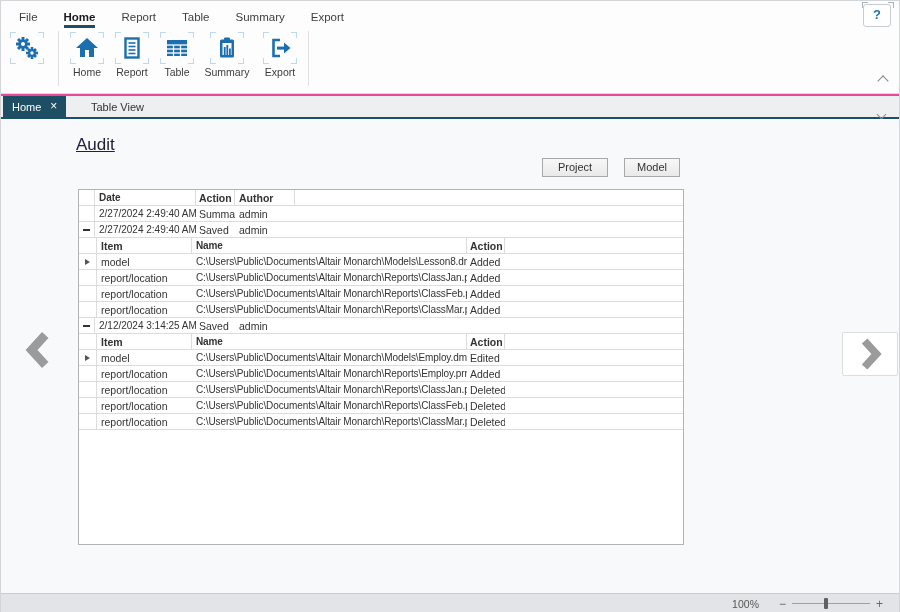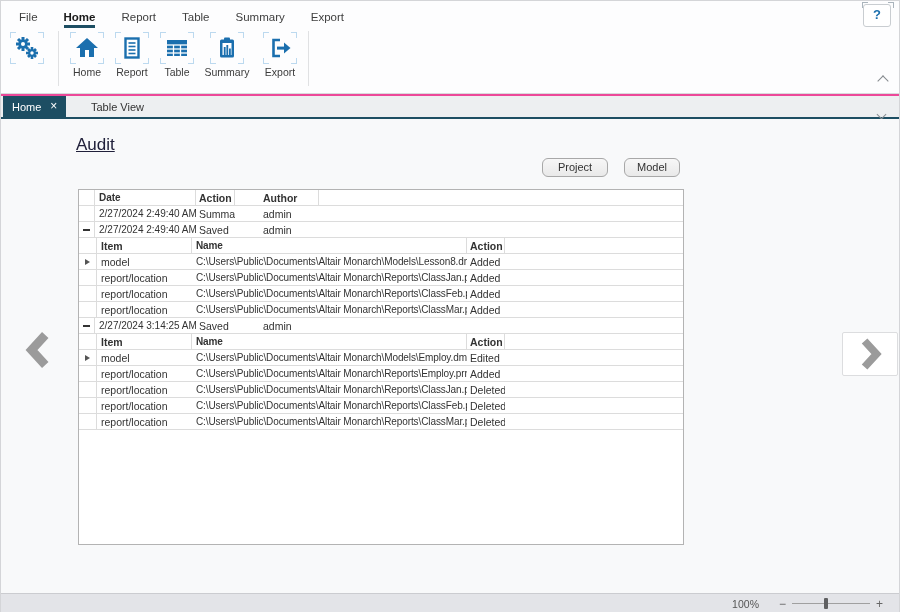--- a/index.html
+++ b/index.html
@@ -34,40 +34,40 @@
   .tab-active{position:absolute;left:2px;top:0;height:21px;background:#1d4e63;color:#fff;font-size:11px;display:flex;align-items:center;padding:0 9px;}
   .tab-close{margin-left:9px;font-size:12px;color:#fff;line-height:11px;}
   .tab-plain{position:absolute;left:66px;top:0;height:21px;color:#333;font-size:11px;display:flex;align-items:center;padding:0 24px;}
   .tab-chevron{position:absolute;right:14px;top:8px;}
   .chev-down{display:inline-block;width:6px;height:6px;border-right:1.4px solid #8a8f94;border-bottom:1.4px solid #8a8f94;transform:rotate(45deg);}
   .chev-up{display:inline-block;width:7px;height:7px;border-right:1.6px solid #85898d;border-bottom:1.6px solid #85898d;transform:rotate(-135deg);}
 
   
   .content{position:absolute;left:0;top:118px;width:100%;height:474px;background:#f8f9fa;}
   .page-title{position:absolute;left:75px;top:16px;font-size:17px;color:#20203a;text-decoration:underline;}
-  .btn{position:absolute;top:39px;height:19px;box-sizing:border-box;background:linear-gradient(#f7f7f7,#e9e9e9);border:1px solid #a8a8a8;border-radius:6px;font-size:11px;color:#333;text-align:center;line-height:17px;}
+  .btn{position:absolute;top:39px;height:19px;box-sizing:border-box;background:linear-gradient(#f7f7f7,#e9e9e9);border:1px solid #a8a8a8;border-radius:0;font-size:11px;color:#333;text-align:center;line-height:17px;}
   .btn-project{left:541px;width:66px;}
   .btn-model{left:623px;width:56px;}
 
   
   .nav-left{position:absolute;left:18px;top:208px;width:40px;height:46px;display:flex;align-items:center;justify-content:center;}
   .nav-right{position:absolute;left:841px;top:213px;width:54px;height:42px;background:#fff;border:1px solid #dcdddf;border-radius:2px;display:flex;align-items:center;justify-content:center;}
 
   
   .grid{position:absolute;left:77px;top:70px;width:606px;height:356px;box-sizing:border-box;background:#fff;border:1px solid #b3b3b3;font-size:10.5px;color:#333;}
   .g-row{display:flex;height:16px;box-sizing:border-box;border-bottom:1px solid #dcdcdc;align-items:center;}
   .cell{padding:0 4px;white-space:nowrap;overflow:hidden;box-sizing:border-box;height:100%;display:flex;align-items:center;}
   .hd{font-weight:bold;}
   .header .cell{border-right:1px solid #dcdcdc;}
   .header .filler{border-right:none;}
   .ind{width:16px;flex:none;padding:0;justify-content:center;border-right:1px solid #dcdcdc;}
   .ind2{width:18px;flex:none;padding:0;justify-content:center;border-right:1px solid #dcdcdc;}
   .c-date{width:101px;flex:none;font-size:10px;padding-right:0;}
   .c-action{width:39px;flex:none;padding:0 3px;}
-  .c-author{width:60px;flex:none;margin-left:24px;}
+  .c-author{width:60px;flex:none;}
   .c-item{width:95px;flex:none;}
   .c-name{width:275px;flex:none;font-size:10px;letter-spacing:-0.1px;text-align:right;}
   .c-action2{width:38px;flex:none;padding:0 3px;}
   .filler{flex:1;}
   .minus{width:7px;height:2px;background:#333;}
   .tri{width:0;height:0;border-left:5px solid #555;border-top:3.5px solid transparent;border-bottom:3.5px solid transparent;}
 
   
   .statusbar{position:absolute;left:0;top:592px;width:100%;height:20px;background:#e3e4e8;border-top:1px solid #cbccd0;box-sizing:border-box;display:flex;align-items:center;justify-content:flex-end;}
   .zoom-pct{font-size:10.5px;color:#555;margin-right:14px;}
@@ -276,21 +276,21 @@
         <div class="cell c-item">report/location</div>
         <div class="cell c-name">C:\Users\Public\Documents\Altair Monarch\Reports\ClassMar.prn</div>
         <div class="cell c-action2">Added</div>
         <div class="cell filler"></div>
       </div>
 
       <div class="g-row">
         <div class="cell ind">
             <span class="minus"></span>
           </div>
-        <div class="cell c-date">2/27/2024 3:14:25 AM</div>
+        <div class="cell c-date">2/12/2024 3:14:25 AM</div>
         <div class="cell c-action">Saved</div>
         <div class="cell c-author">admin</div>
         <div class="cell filler"></div>
       </div>
 
       <div class="g-row header">
         <div class="cell ind2"></div>
         <div class="cell c-item hd">Item</div>
         <div class="cell c-name hd">Name</div>
         <div class="cell c-action2 hd">Action</div>

